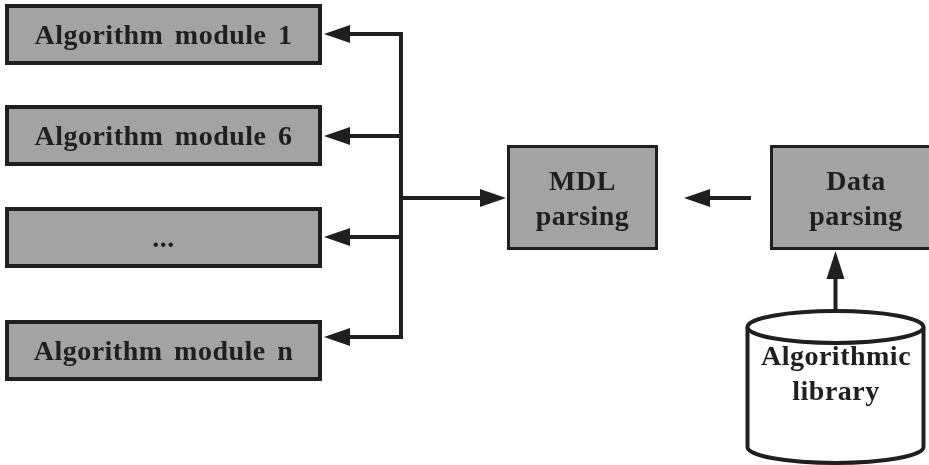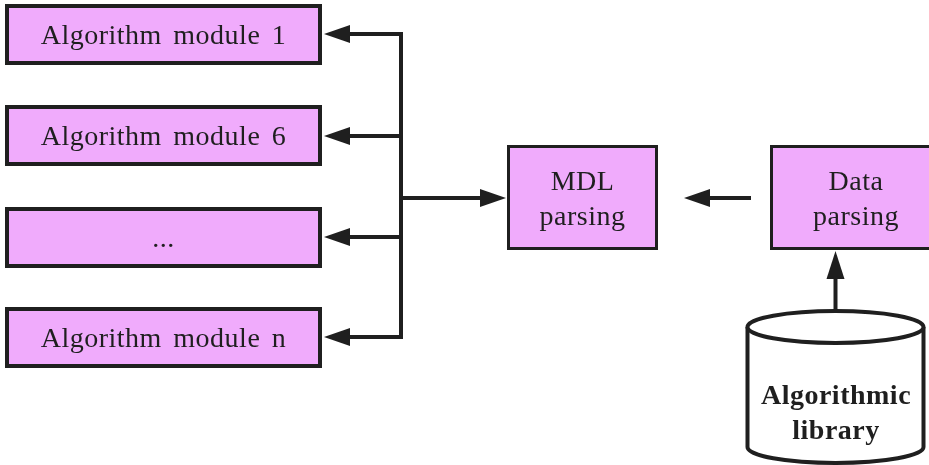--- a/index.html
+++ b/index.html
@@ -14,50 +14,49 @@
     color: #1f1f1f;
   }
   svg.connectors {
     position: absolute;
     left: 0; top: 0;
     width: 929px; height: 465px;
     display: block;
   }
   .box {
     position: absolute;
-    background: #f0abfc;
+    background: #a3a3a3;
     border: 4px solid #1f1f1f;
     display: flex;
     flex-direction: column;
     align-items: center;
     justify-content: center;
     text-align: right;
-    font-weight: normal;
+    font-weight: bold;
     font-size: 28px;
     line-height: 35px;
     letter-spacing: 0.5px;
     word-spacing: 4px;
   }
   .module { left: 5px; width: 317px; height: 61px; }
   .module-1 { top: 4px; }
   .module-2 { top: 105px; }
   .module-3 { top: 207px; }
-  .module-4 { top: 307px; }
+  .module-4 { top: 320px; }
   .center-box { border-width: 3px; }
   .mdl-box  { left: 507px; top: 145px; width: 151px; height: 105px; }
   .data-box { left: 750px; top: 145px; width: 172px; height: 105px; margin-left: 20px; }
   .cyl-label {
     position: absolute;
     left: 748px; top: 338px; width: 176px;
     text-align: center;
     font-weight: bold;
     font-size: 28px;
     line-height: 35px;
     letter-spacing: 0.5px;
-    margin-top: 39px;
   }
   .cyl-label span { display: block; }
 </style>
 </head>
 <body>
 
 <div class="canvas">
 
   <svg class="connectors" viewBox="0 0 929 465" aria-hidden="true">
 

